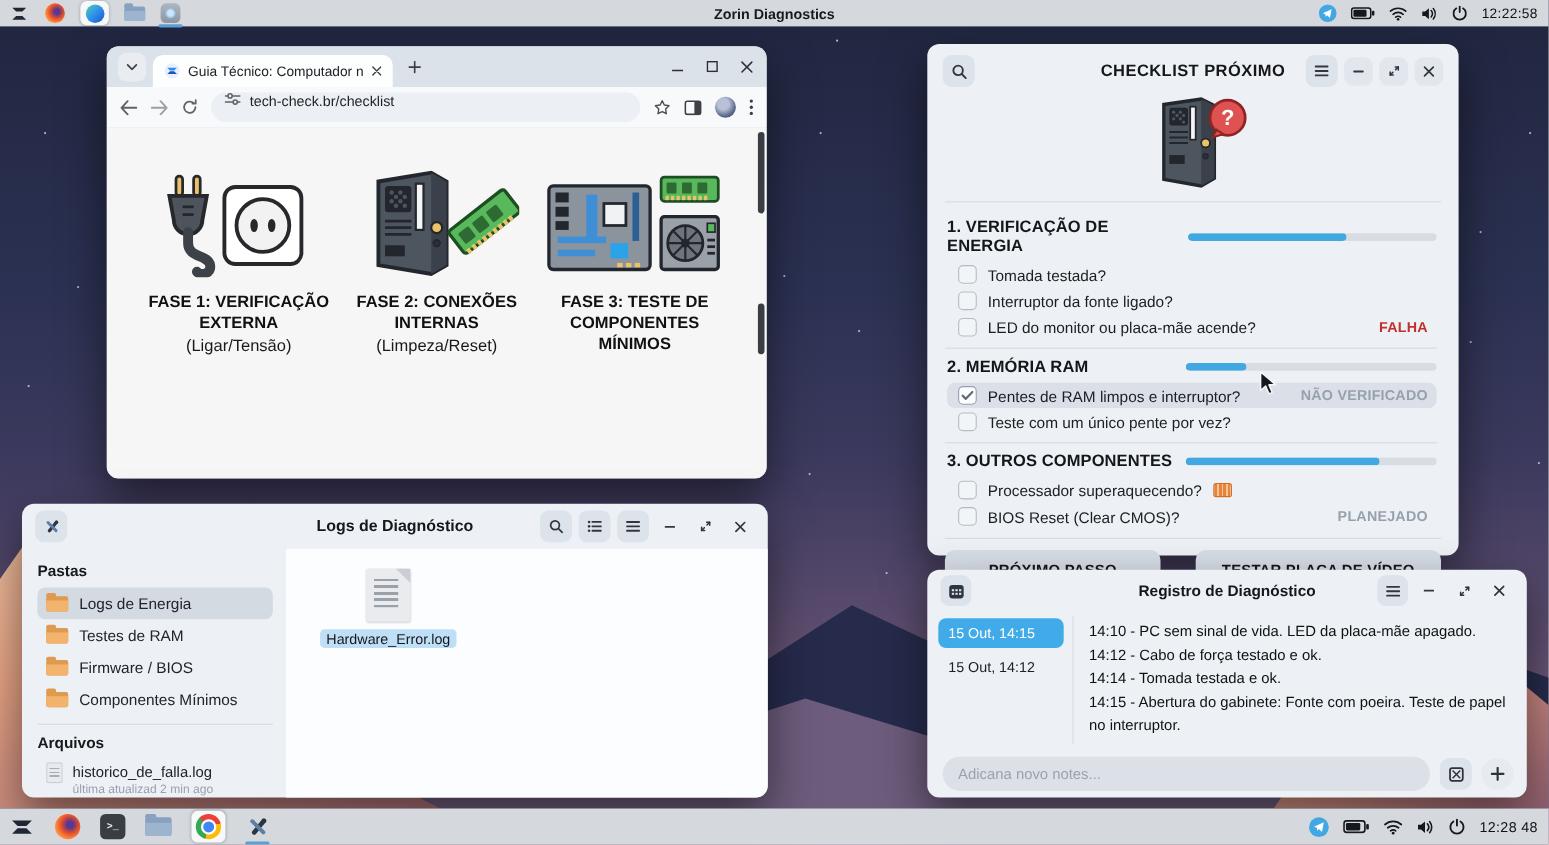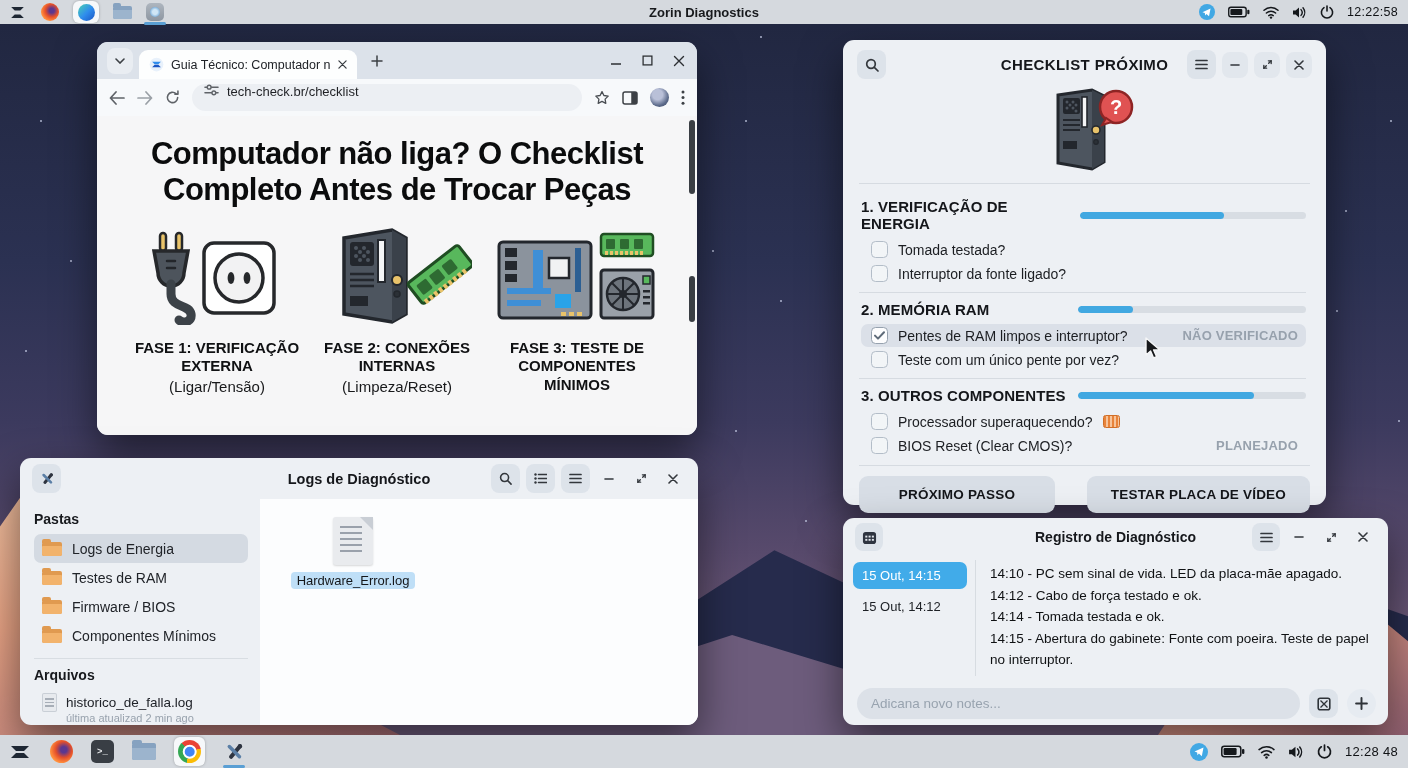--- a/index.html
+++ b/index.html
@@ -273,21 +273,20 @@
           <rect x="10" y="1" width="5" height="12" rx="1.5" fill="#3c4045"></rect>
         </svg>
       <span class="avatar"></span>
       <svg width="4" height="15" viewBox="0 0 4 16">
           <circle cx="2" cy="2" r="1.6" fill="#3c4045"></circle>
           <circle cx="2" cy="8" r="1.6" fill="#3c4045"></circle>
           <circle cx="2" cy="14" r="1.6" fill="#3c4045"></circle>
         </svg>
     </div>
     <div class="page">
-      <h1>Computador não liga? O Checklist Completo Antes de Trocar Peças</h1>
       <div class="phases">
         <div class="phase">
           <div class="phase-art">
             <svg width="150" height="96" viewBox="0 0 150 96">
               <rect x="62" y="14" width="70" height="70" rx="10" fill="#fff" stroke="#26282b" stroke-width="3.5"></rect>
               <circle cx="97" cy="49" r="24" fill="#f2f2f3" stroke="#26282b" stroke-width="3.5"></circle>
               <ellipse cx="89" cy="49" rx="3.4" ry="6" fill="#26282b"></ellipse>
                 <ellipse cx="105" cy="49" rx="3.4" ry="6" fill="#26282b"></ellipse>
               <rect x="18" y="4" width="6" height="18" rx="3" fill="#e9c36a" stroke="#26282b" stroke-width="2.5"></rect>
               <rect x="34" y="4" width="6" height="18" rx="3" fill="#e9c36a" stroke="#26282b" stroke-width="2.5"></rect>
@@ -482,20 +481,25 @@
           </span>
       </div>
       <div class="ck-row">
         <span class="cb cb-off"></span>
         <span class="ck-label">Tomada testada?</span>
       </div>
       <div class="ck-row">
         <span class="cb cb-off"></span>
         <span class="ck-label">Interruptor da fonte ligado?</span>
       </div>
+      <div class="ck-row">
+        <span class="cb cb-off"></span>
+        <span class="ck-label">LED do monitor ou placa-mãe acende?</span>
+        <span class="ck-status" style="color:#c0322c">FALHA</span>
+      </div>
 
       <div class="ck-divider" style="margin:7px 0 0 -2px"></div>
       <div class="ck-sec-head">
         <span class="ck-sec-title">2. MEMÓRIA RAM</span>
         <span class="ck-progress">
             <i style="width: 24%;"></i>
           </span>
       </div>
       <div class="ck-row hl">
         <span class="cb cb-part">

